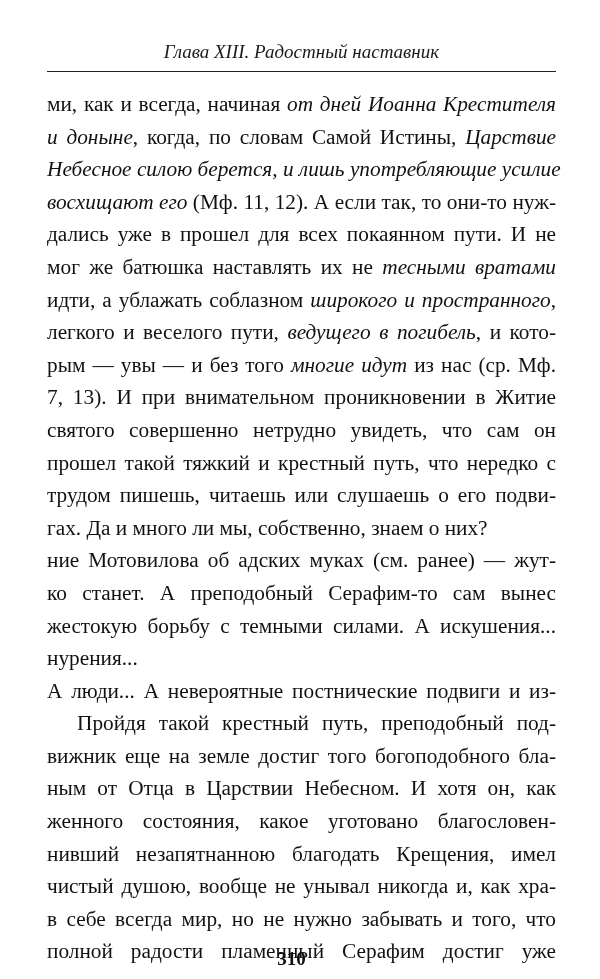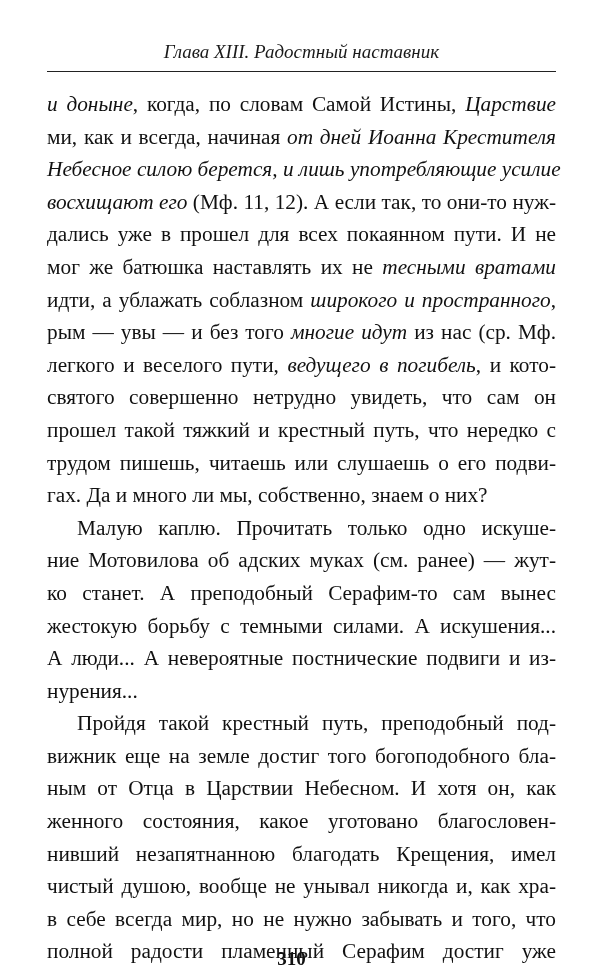--- a/index.html
+++ b/index.html
@@ -14,39 +14,39 @@
   .line i { font-style: italic; }
   .page-number { position: absolute; top: 935px; left: 0; width: 583px; text-align: center; font-family: "Liberation Serif", serif; font-weight: bold; font-size: 19px; color: #111; }
 </style>
 </head>
 <body>
 
 <div class="page">
   <div class="running-head">Глава XIII. Радостный наставник</div>
   <div class="head-rule"></div>
   <div class="body" id="body-text">
+      <span class="line"><span>ми, как и всегда, начиная </span><i>от дней Иоанна Крестителя</i></span>
       <span class="line"><i>и доныне</i><span>, когда, по словам Самой Истины, </span><i>Царствие</i></span>
-      <span class="line"><span>ми, как и всегда, начиная </span><i>от дней Иоанна Крестителя</i></span>
       <span class="line"><i>Небесное силою берется, и лишь употребляющие усилие</i></span>
       <span class="line"><i>восхищают его</i><span> (Мф. 11, 12). А если так, то они-то нуж-</span></span>
       <span class="line"><span>дались уже в прошел для всех покаянном пути. И не</span></span>
       <span class="line"><span>мог же батюшка наставлять их не </span><i>тесными вратами</i></span>
       <span class="line"><span>идти, а ублажать соблазном </span><i>широкого и пространного</i><span>,</span></span>
+      <span class="line"><span>легкого и веселого пути, </span><i>ведущего в погибель</i><span>, и кото-</span></span>
       <span class="line"><span>рым — увы — и без того </span><i>многие идут</i><span> из нас (ср. Мф.</span></span>
-      <span class="line"><span>легкого и веселого пути, </span><i>ведущего в погибель</i><span>, и кото-</span></span>
+      <span class="line"><span>7, 13). И при внимательном проникновении в Житие</span></span>
       <span class="line"><span>святого совершенно нетрудно увидеть, что сам он</span></span>
       <span class="line"><span>прошел такой тяжкий и крестный путь, что нередко с</span></span>
       <span class="line"><span>трудом пишешь, читаешь или слушаешь о его подви-</span></span>
       <span class="line last"><span>гах. Да и много ли мы, собственно, знаем о них?</span></span>
-      <span class="line indent"><span>Малую каплю. Прочитать только одно искуше-</span></span>
       <span class="line"><span>ние Мотовилова об адских муках (см. ранее) — жут-</span></span>
       <span class="line"><span>ко станет. А преподобный Серафим-то сам вынес</span></span>
       <span class="line"><span>жестокую борьбу с темными силами. А искушения...</span></span>
+      <span class="line last"><span>нурения...</span></span>
       <span class="line"><span>А люди... А невероятные постнические подвиги и из-</span></span>
-      <span class="line last"><span>нурения...</span></span>
       <span class="line indent"><span>Пройдя такой крестный путь, преподобный под-</span></span>
       <span class="line"><span>вижник еще на земле достиг того богоподобного бла-</span></span>
       <span class="line"><span>ным от Отца в Царствии Небесном. И хотя он, как</span></span>
       <span class="line"><span>женного состояния, какое уготовано благословен-</span></span>
       <span class="line"><span>нивший незапятнанною благодать Крещения, имел</span></span>
       <span class="line"><span>чистый душою, вообще не унывал никогда и, как хра-</span></span>
       <span class="line"><span>в себе всегда мир, но не нужно забывать и того, что</span></span>
       <span class="line"><span>полной радости пламенный Серафим достиг уже</span></span>
     </div>
   <div class="page-number">310</div>

